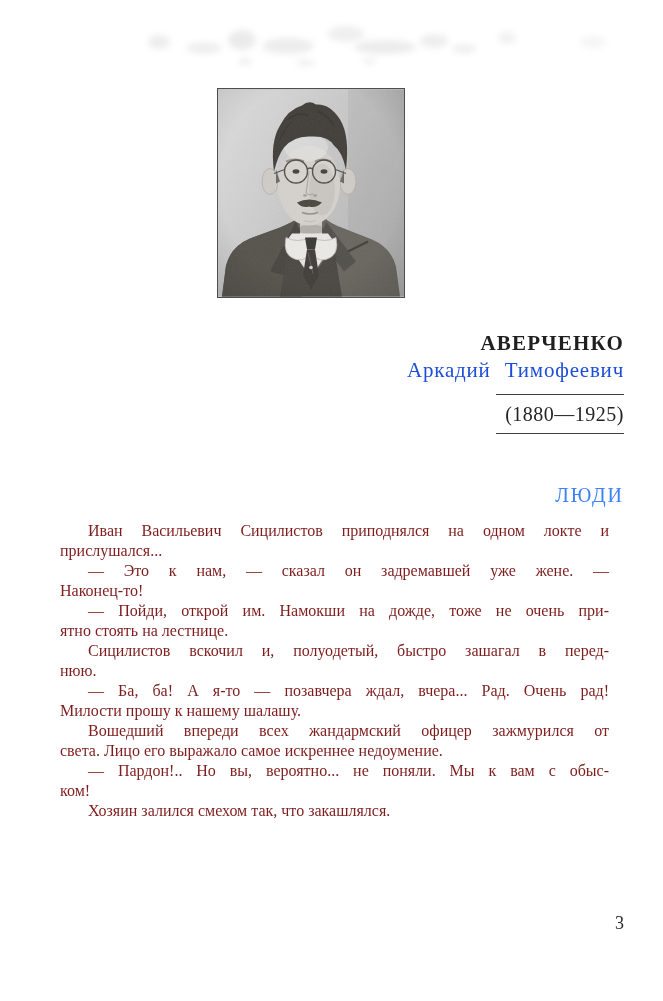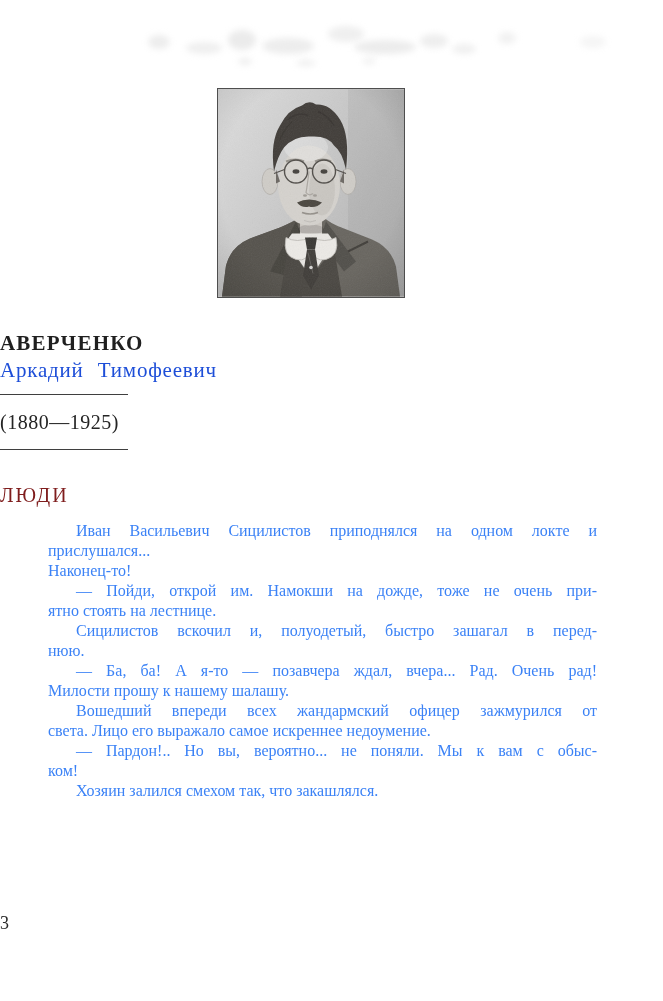--- a/index.html
+++ b/index.html
@@ -14,35 +14,35 @@
   
   .ghost{position:absolute;border-radius:50%;filter:blur(3px);}
   
   .portrait{
     position:absolute;left:217px;top:88px;margin:0;
     width:188px;height:210px;box-sizing:border-box;
     border:1.5px solid #4e4e4e;background:#c8c8c8;
   }
   .portrait svg{display:block;width:100%;height:100%;}
   
-  .center-col{position:absolute;left:0;width:624px;text-align:left;}
+  .center-col{position:absolute;left:0;width:624px;text-align:right;}
   .author-block{top:330px;}
   .surname{font-size:21px;line-height:27px;font-weight:bold;letter-spacing:1.2px;color:#1f1f1f;}
   .given{font-size:21px;line-height:27px;letter-spacing:0.8px;word-spacing:8px;color:#1d4ed8;}
   .years-wrap{
     display:inline-block;margin-top:10px;width:128px;
     border-top:1.2px solid #3f3f3f;border-bottom:1.2px solid #3f3f3f;
-    padding:14px 0;
+    padding:6px 0;
   }
   .years{font-size:20px;line-height:26px;letter-spacing:0.5px;color:#242424;}
-  .story-title{top:483px;font-size:20px;line-height:24px;letter-spacing:2px;color:#7f1d1d;}
+  .story-title{top:483px;font-size:20px;line-height:24px;letter-spacing:2px;color:#3b82f6;}
   
   .story-body{
-    position:absolute;left:48px;top:521px;width:549px;
-    font-size:16px;line-height:20px;color:#3b82f6;
+    position:absolute;left:60px;top:521px;width:549px;
+    font-size:16px;line-height:20px;color:#7f1d1d;
   }
   .para{margin:0;}
   .line{text-align:justify;text-align-last:justify;}
   .line.first{text-indent:28px;}
   .line.last{text-align:center;text-align-last:left;}
   .page-number{top:912px;font-size:18px;line-height:22px;color:#2a2a2a;}
 </style>
 </head>
 <body>
 
@@ -156,20 +156,21 @@
   </div>
 
   <div class="center-col story-title">ЛЮДИ</div>
 
   <div class="story-body">
       <div class="para">
         <div class="line first">Иван Васильевич Сицилистов приподнялся на одном локте и</div>
         <div class="line last">прислушался...</div>
       </div>
       <div class="para">
+        <div class="line first">— Это к нам, — сказал он задремавшей уже жене. —</div>
         <div class="line last">Наконец-то!</div>
       </div>
       <div class="para">
         <div class="line first">— Пойди, открой им. Намокши на дожде, тоже не очень при-</div>
         <div class="line last">ятно стоять на лестнице.</div>
       </div>
       <div class="para">
         <div class="line first">Сицилистов вскочил и, полуодетый, быстро зашагал в перед-</div>
         <div class="line last">нюю.</div>
       </div>

